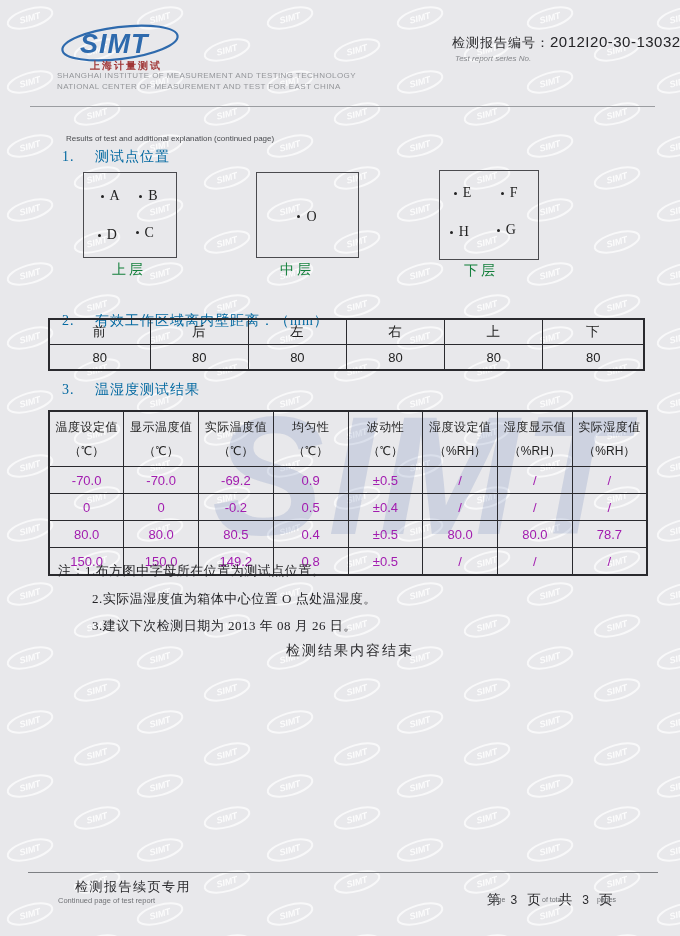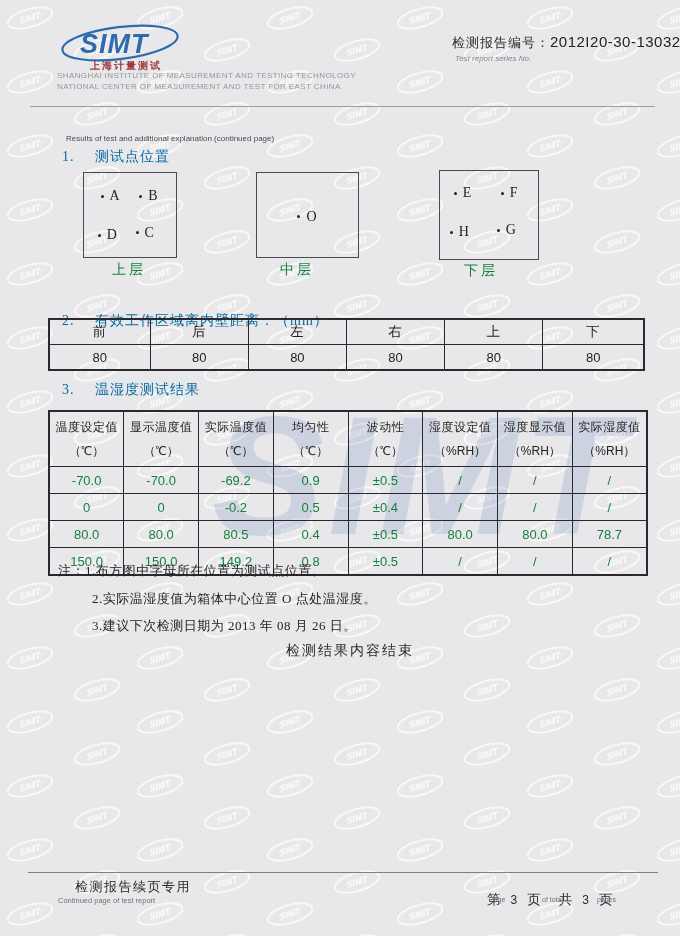--- a/index.html
+++ b/index.html
@@ -50,21 +50,21 @@
   table{border-collapse:collapse;background:transparent;}
   .t1{left:48px;top:318px;width:597px;}
   .t1 td{border:1px solid #2a2a2e;text-align:center;height:22px;font-size:13.5px;}
   .t1 .hd{letter-spacing:1px;}
   .t1 .val{font-family:"Liberation Sans",sans-serif;font-size:13px;}
   .t2{left:48px;top:410px;width:600px;table-layout:fixed;}
   .t2 td,.t2 th{border:1px solid #2a2a2e;text-align:center;font-weight:normal;}
   .t2 th{height:50px;vertical-align:middle;padding:2px 4px;}
   .t2 .cn{font-size:12px;letter-spacing:0.5px;}
   .t2 .un{font-size:12px;margin-top:7px;font-family:"Liberation Sans",sans-serif;}
-  .t2 td{height:24px;font-family:"Liberation Sans",sans-serif;font-size:13px;color:#15803d;}
+  .t2 td{height:24px;font-family:"Liberation Sans",sans-serif;font-size:13px;color:#a21caf;}
   .t1 table, .t1, .t2{border:2px solid #2a2a2e;}
 
   
   .note{font-size:13px;letter-spacing:0.5px;color:#232326;white-space:nowrap;}
   .n1{left:58px;top:562px;}
   .n2{left:92px;top:590px;}
   .n3{left:92px;top:617px;}
   .endline{left:10px;top:642px;width:680px;text-align:center;font-size:14px;letter-spacing:2px;color:#2b2b2e;}
 
   

